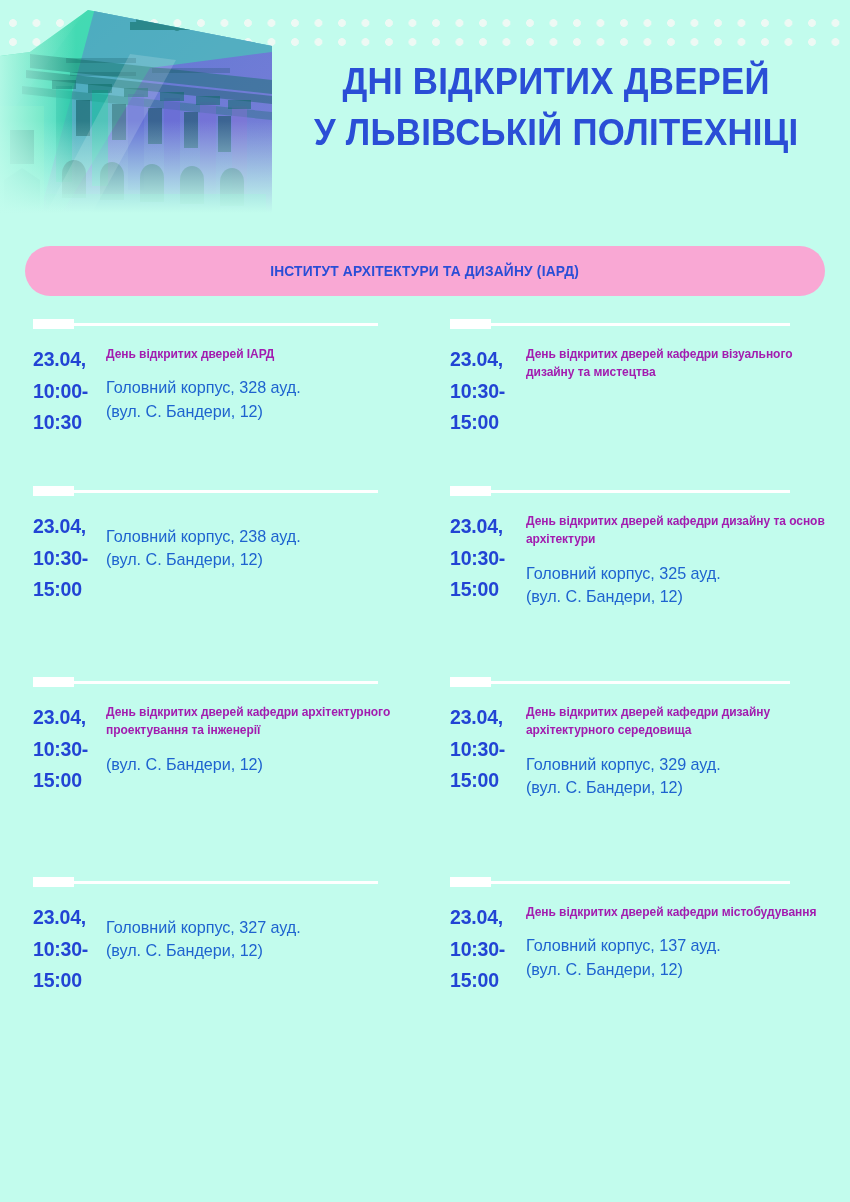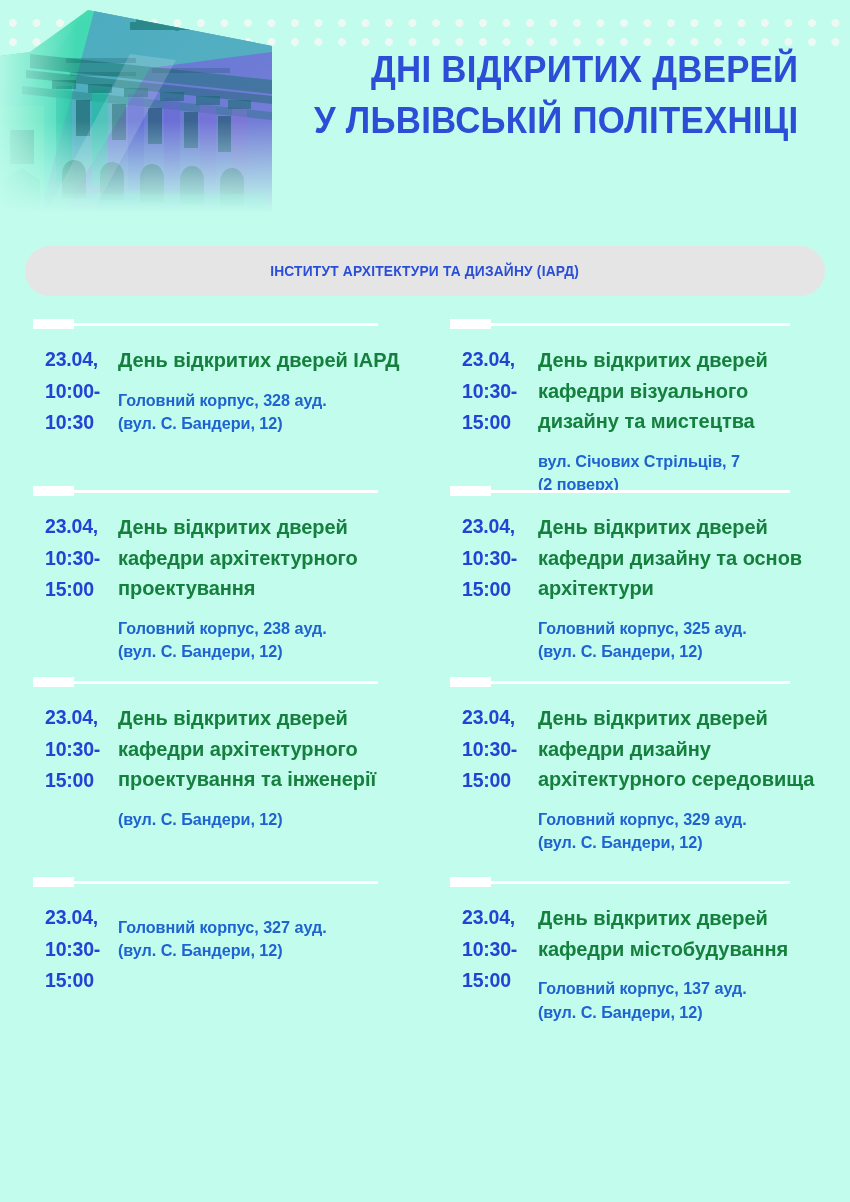--- a/index.html
+++ b/index.html
@@ -44,22 +44,22 @@
     width: 272px;
     height: 205px;
     z-index: 2;
     overflow: hidden;
   }
   .building-wrap svg { display: block; }
 
   .title-block {
     position: absolute;
     right: 52px;
-    top: 44px;
-    text-align: right;
+    top: 56px;
+    text-align: center;
     z-index: 3;
   }
   .title-line {
     color: #2a4ed6;
     font-weight: 700;
     font-size: 37px;
     line-height: 1.38;
     letter-spacing: 0.3px;
     white-space: nowrap;
     font-stretch: condensed;
@@ -67,21 +67,21 @@
     transform-origin: right center;
   }
 
   
   .institute-banner {
     position: absolute;
     left: 25px;
     top: 246px;
     width: 800px;
     height: 50px;
-    background: #e5e5e5;
+    background: #f9a8d4;
     border-radius: 25px;
     display: flex;
     align-items: center;
     justify-content: center;
   }
   .institute-banner-label {
     color: #2a4ed6;
     font-weight: 700;
     font-size: 14.5px;
     letter-spacing: 0.2px;
@@ -128,48 +128,47 @@
     left: 0;
     top: 1px;
     width: 41px;
     height: 10px;
     background: #ffffff;
   }
 
   .entry-body {
     display: flex;
     align-items: flex-start;
-    margin-left: 12px;
   }
 
   .when {
     width: 73px;
     flex: 0 0 73px;
     color: #2244d4;
     font-weight: 700;
     font-size: 19.5px;
     line-height: 1.62;
     letter-spacing: -0.2px;
     padding-top: 2px;
   }
   .entry.right .when { width: 76px; flex: 0 0 76px; }
 
   .detail { flex: 1; padding-top: 3px; }
 
   .event-title {
-    color: #15803d;
+    color: #a21caf;
     font-weight: 700;
-    font-size: 20px;
+    font-size: 12px;
     line-height: 1.53;
     letter-spacing: -0.05px;
   }
 
   .location {
     color: #1e63cf;
-    font-weight: 700;
+    font-weight: 400;
     font-size: 16.2px;
     line-height: 1.44;
     margin-top: 13px;
     letter-spacing: -0.05px;
   }
   .location .loc-line { display: block; }
 </style>
 </head>
 <body>
 
@@ -316,43 +315,38 @@
         <div class="divider-thick"></div>
       </div>
       <div class="entry-body">
         <div class="when">
           <div>23.04,</div>
           <div>10:30-</div>
           <div>15:00</div>
         </div>
         <div class="detail">
           <div class="event-title">День відкритих дверей кафедри візуального дизайну та мистецтва</div>
-          <div class="location">
-            <span class="loc-line">вул. Січових Стрільців, 7</span>
-            <span class="loc-line">(2 поверх)</span>
-          </div>
         </div>
       </div>
     </div>
   </div>
 
   <div class="schedule-row" style="height:191px">
     <div class="entry left">
       <div class="divider">
         <div class="divider-thin"></div>
         <div class="divider-thick"></div>
       </div>
       <div class="entry-body">
         <div class="when">
           <div>23.04,</div>
           <div>10:30-</div>
           <div>15:00</div>
         </div>
         <div class="detail">
-          <div class="event-title">День відкритих дверей кафедри архітектурного проектування</div>
           <div class="location">
             <span class="loc-line">Головний корпус, 238 ауд.</span>
             <span class="loc-line">(вул. С. Бандери, 12)</span>
           </div>
         </div>
       </div>
     </div>
     <div class="entry right">
       <div class="divider">
         <div class="divider-thin"></div>

